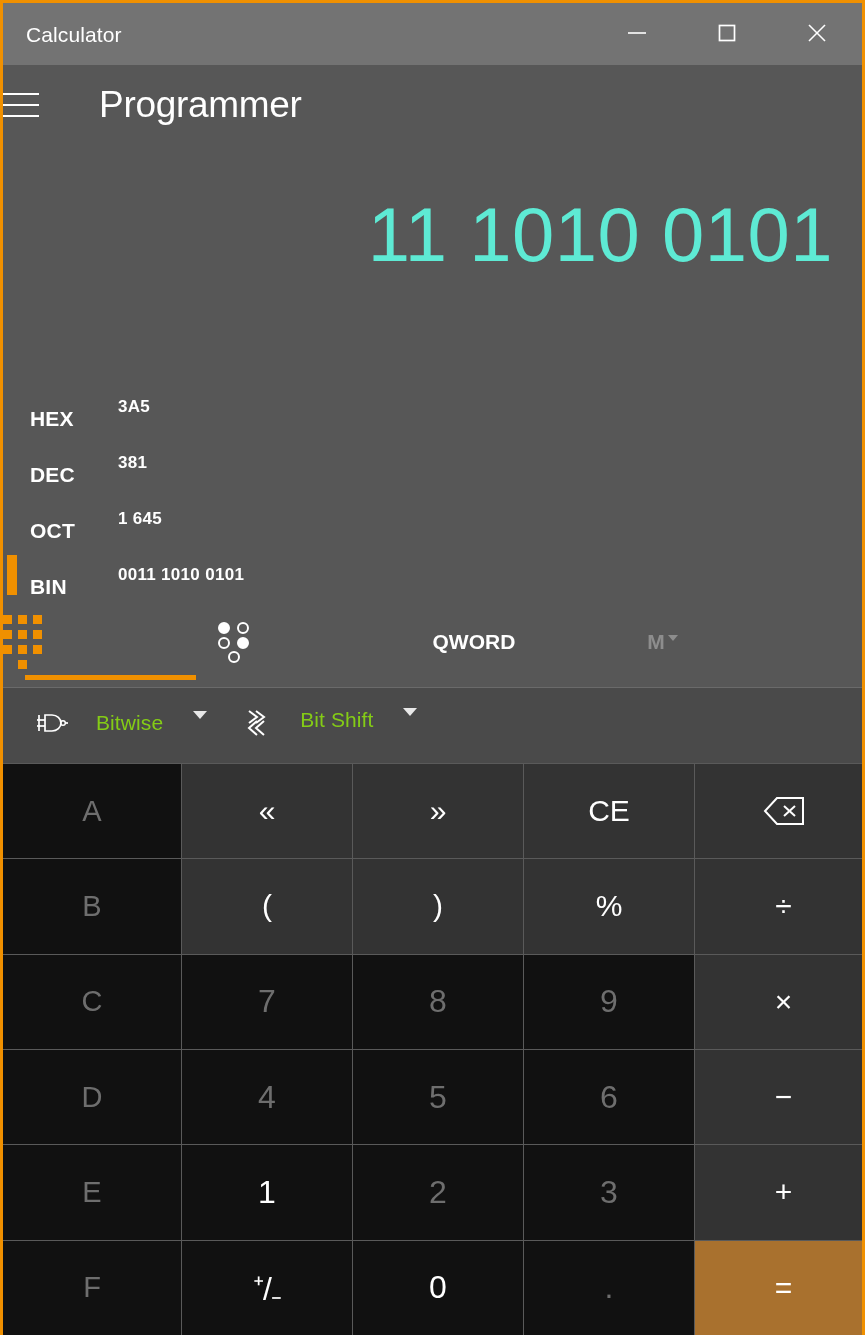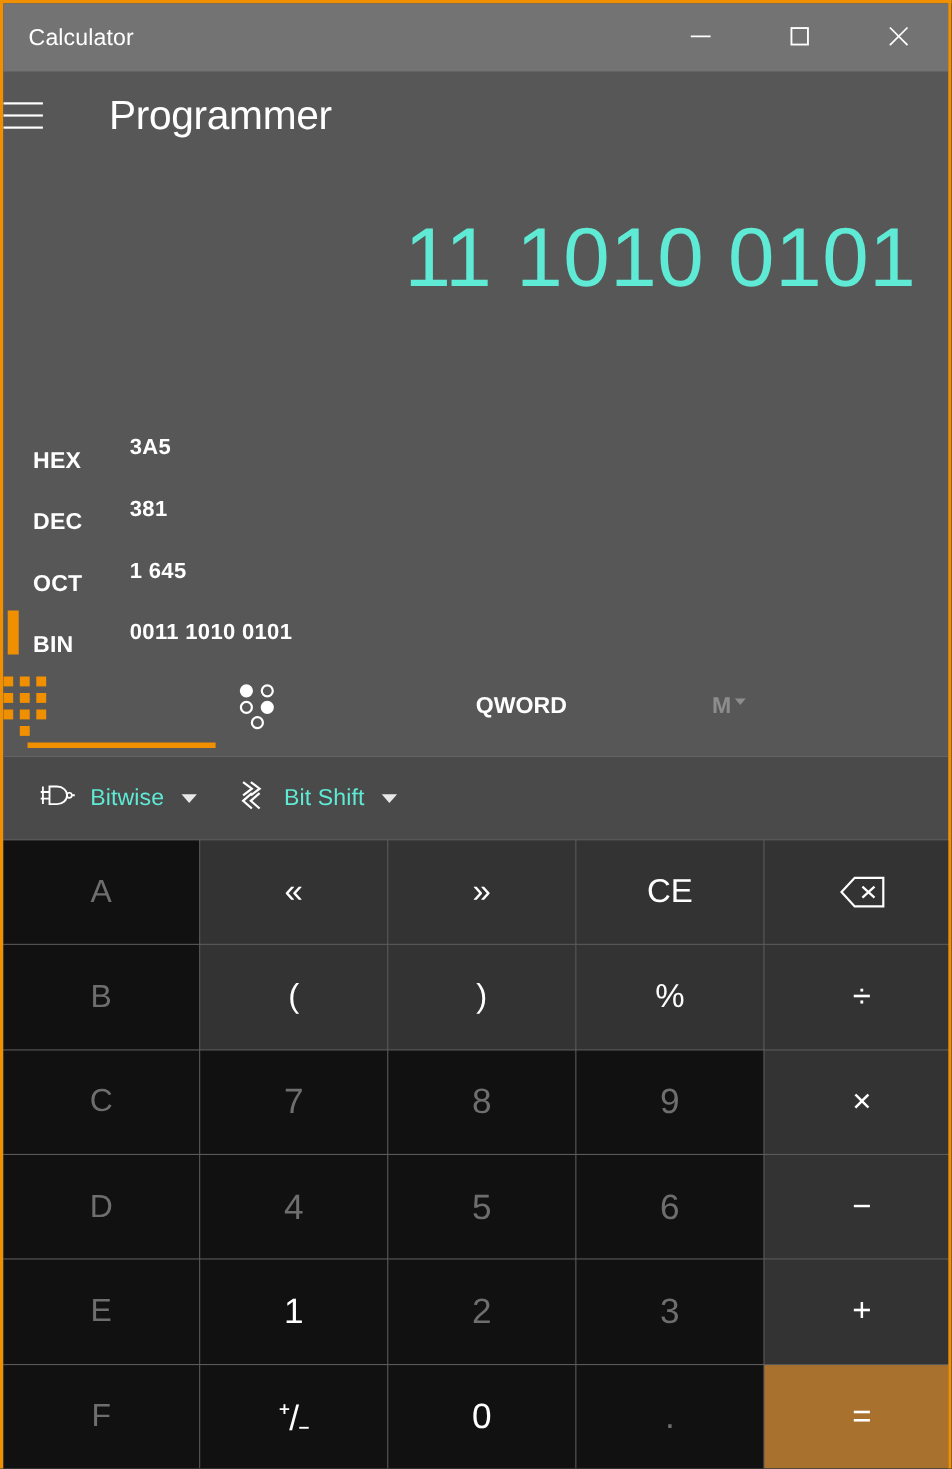--- a/index.html
+++ b/index.html
@@ -114,21 +114,21 @@
     width: 88px;
     margin-left: 27px;
     color: #ffffff;
     font-size: 21px;
     font-weight: bold;
     letter-spacing: 0.2px;
     margin-top: 24px;
   }
   .radix-value {
     color: #ffffff;
-    font-size: 20px;
+    font-size: 17px;
     font-weight: bold;
     letter-spacing: 0.3px;
   }
 
   
   #tab-strip {
     flex: 0 0 82px;
     display: flex;
     background: #575757;
     position: relative;
@@ -181,23 +181,23 @@
     flex: 0 0 76px;
     background: #4a4a4a;
     display: flex;
     align-items: center;
     padding-left: 24px;
     gap: 18px;
     border-top: 1px solid #6a6a6a;
   }
   .bw-group {
     display: flex;
-    align-items: center;
-    gap: 13px;
-    color: #5eead4;
+    align-items: flex-start;
+    gap: 27px;
+    color: #84cc16;
     font-size: 21px;
     padding: 6px 8px;
   }
   .bw-label { letter-spacing: 0.1px; }
   .caret-down {
     width: 0; height: 0;
     border-left: 7px solid transparent;
     border-right: 7px solid transparent;
     border-top: 8px solid #e8e8e8;
     margin-left: 3px;

